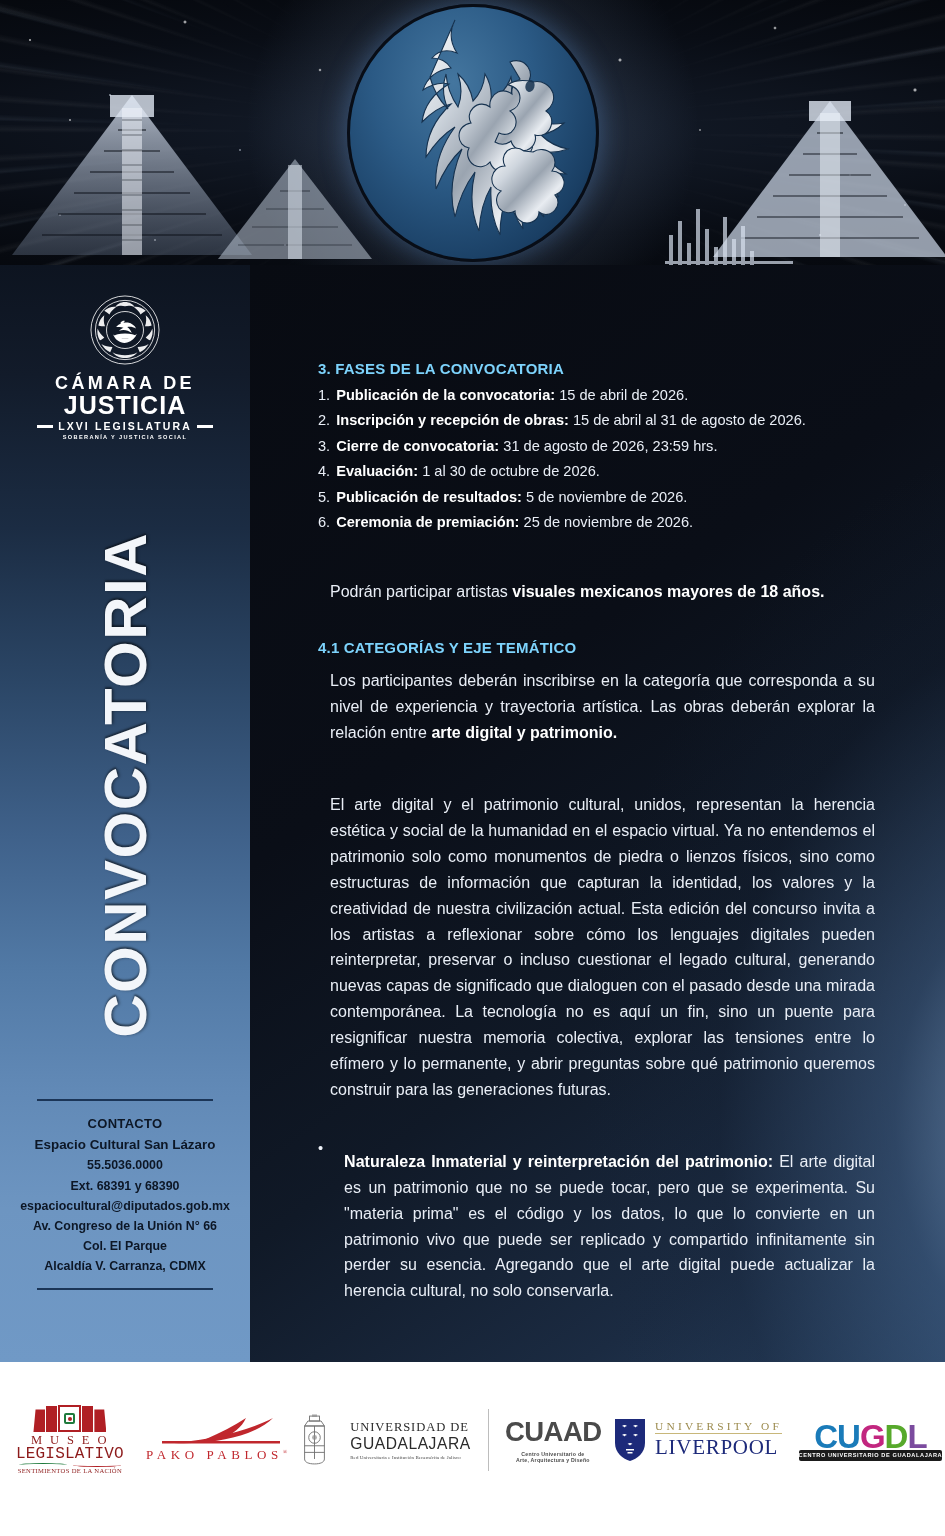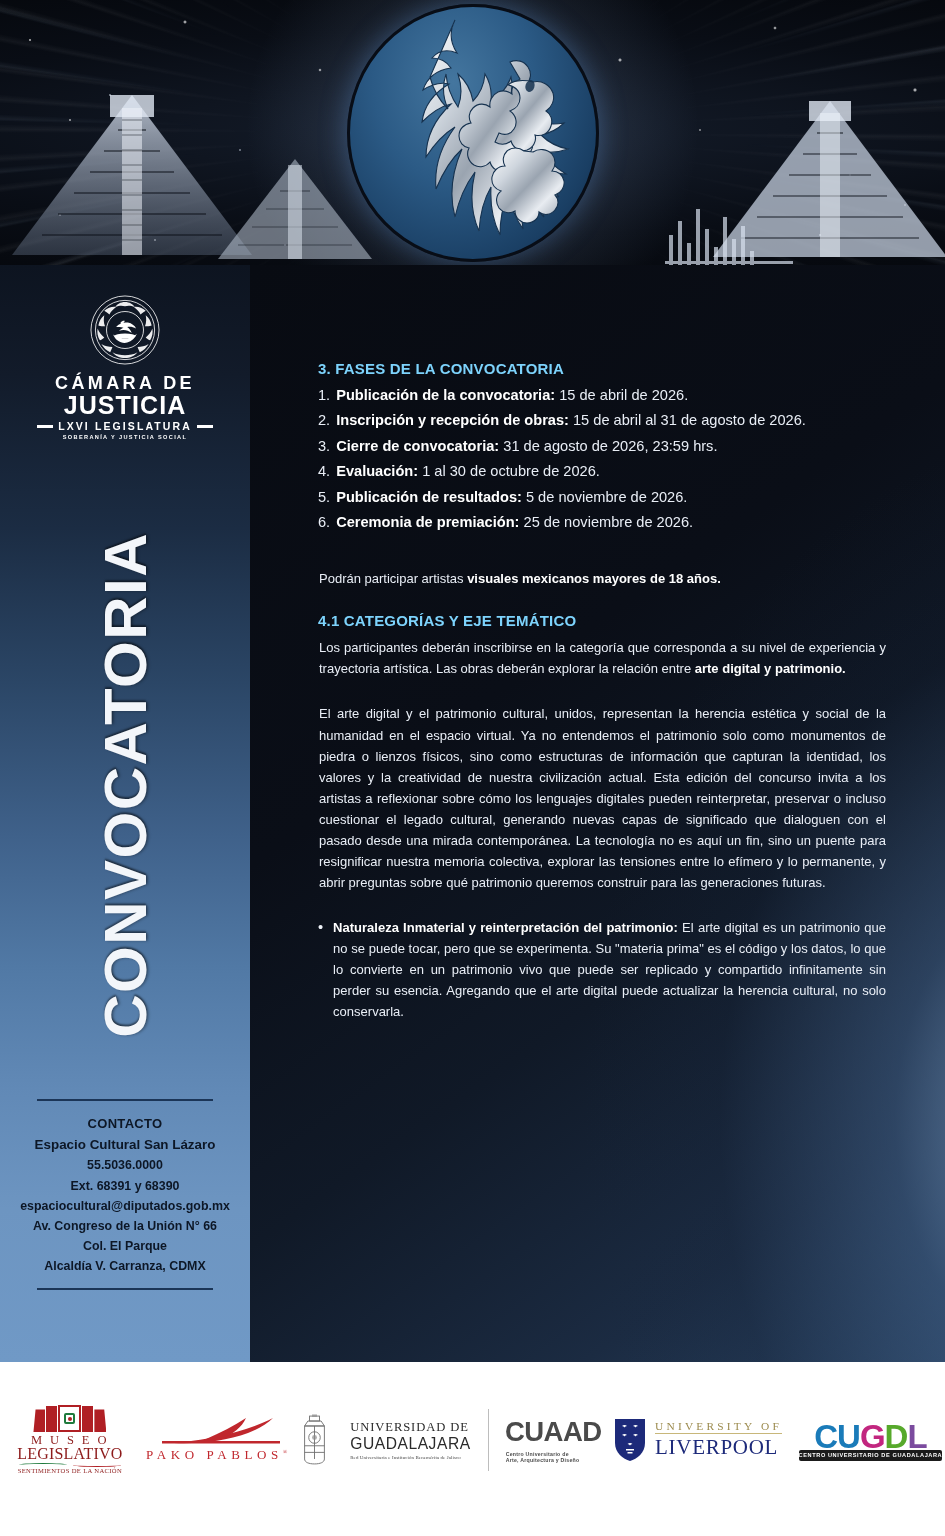--- a/index.html
+++ b/index.html
@@ -159,22 +159,22 @@
   }
   .phase{
     display:flex; gap:6px; font-size:14.6px; line-height:1.5;
     margin-bottom:3.5px; color:#e9eef6;
   }
   .phase .num{ flex:0 0 auto; }
   .phase b{ font-weight:700; color:#ffffff; }
   .gap-lg{ height:30px; }
   .gap-md{ height:22px; }
   p.txt{
-    font-size:13px; line-height:1.62; color:#e9eef6;
-    text-align:justify; margin:1px;
+    font-size:16px; line-height:1.62; color:#e9eef6;
+    text-align:justify; margin:12px;
   }
   p.txt b{ font-weight:700; color:#ffffff; }
   p.lead{ text-align:left; }
   .bullet{ display:flex; gap:9px; }
   .bullet .dot{ flex:0 0 auto; font-size:14.6px; line-height:1.62; }
 
   
   .footer{
     position:absolute; left:0; top:1362px; width:945px; height:174px;
     background:#ffffff;
@@ -190,21 +190,21 @@
   .museo .blocks{ display:flex; align-items:flex-end; justify-content:center; gap:1px; height:27px; margin-bottom:2px; }
   .museo .blk{ background:#b01f24; }
   .museo .b1{ width:12px; height:23px; clip-path:polygon(18% 0,100% 0,100% 100%,0 100%); }
   .museo .b2{ width:11px; height:26px; }
   .museo .mid{ width:23px; height:27px; background:#fff; border:2px solid #b01f24; display:flex; align-items:center; justify-content:center; }
   .museo .mid .inner{ width:11px; height:11px; border:2px solid #1e7a3c; border-radius:2px; display:flex;align-items:center;justify-content:center; }
   .museo .mid .inner i{ width:4px;height:4px;background:#b01f24;border-radius:50%; display:block;}
   .museo .b3{ width:11px; height:26px; }
   .museo .b4{ width:12px; height:23px; clip-path:polygon(0 0,82% 0,100% 100%,0 100%); }
   .museo .m1{ font-family:"Liberation Serif", serif; font-size:12.5px; letter-spacing:2.4px; color:#8d1b1b; }
-  .museo .m2{ font-family:Liberation Serif, serif; font-size:16px; letter-spacing:.2px; color:#8d1b1b; margin-top:-1px; }
+  .museo .m2{ font-family:Liberation Mono, monospace; font-size:16px; letter-spacing:.2px; color:#8d1b1b; margin-top:-1px; }
   .museo .swoosh{ height:5px; position:relative; }
   .museo .swoosh .g{ position:absolute; left:4px; top:1px; width:48px; height:4px; border-top:1.5px solid #1e7a3c; border-radius:50%; }
   .museo .swoosh .r{ position:absolute; right:4px; top:1px; width:48px; height:4px; border-bottom:1.5px solid #b01f24; border-radius:50%; }
   .museo .m3{ font-family:"Liberation Serif", serif; font-size:6.6px; letter-spacing:.35px; color:#8d1b1b; margin-top:1px; }
 
   
   .pako{ width:150px; text-align:center; }
   .pako .mark{ position:relative; height:30px; }
   .pako .mark svg{ position:absolute; left:0; top:0; }
   .pako .nm{ font-family:"Liberation Serif", serif; font-size:13px; letter-spacing:4.6px; color:#c0272d; font-weight:400; }
@@ -212,21 +212,21 @@
 
   
   .udg{ display:flex; align-items:center; gap:19px; }
   .udg .crest{ width:33px; height:52px; }
   .udg .t1{ font-family:"Liberation Serif", serif; font-size:12.6px; letter-spacing:.9px; color:#2a2a2a; line-height:1.22; }
   .udg .t2{ font-family:Liberation Sans, sans-serif; font-size:15.6px; letter-spacing:.55px; color:#2a2a2a; line-height:1.12; }
   .udg .t3{ font-family:"Liberation Serif", serif; font-size:4.9px; letter-spacing:.12px; color:#444; margin-top:2px; }
   .divider-v{ width:1px; height:62px; background:#bdbdbd; margin:0 17px; }
 
   
-  .cuaad{ }
+  .cuaad{ text-align:center; }
   .cuaad .w{ font-size:27px; font-weight:800; letter-spacing:-.6px; color:#4a4a4a; font-family:"Liberation Sans", sans-serif; transform:scaleX(1.02); }
   .cuaad .s1{ font-size:5.2px; color:#4a4a4a; letter-spacing:.25px; margin-top:3px; font-weight:700;}
   .cuaad .s2{ font-size:5.2px; color:#4a4a4a; letter-spacing:.25px; font-weight:700;}
 
   
   .liv{ display:flex; align-items:center; gap:9px; }
   .liv .shield{ width:32px; height:44px; }
   .liv .l1{ font-family:"Liberation Serif", serif; font-size:11.4px; letter-spacing:3.2px; color:#9c8b4e; border-bottom:1.5px solid #c8b77a; padding-bottom:1px; }
   .liv .l2{ font-family:"Liberation Serif", serif; font-size:21px; letter-spacing:.7px; color:#1d2a7a; margin-top:1px; }
 

